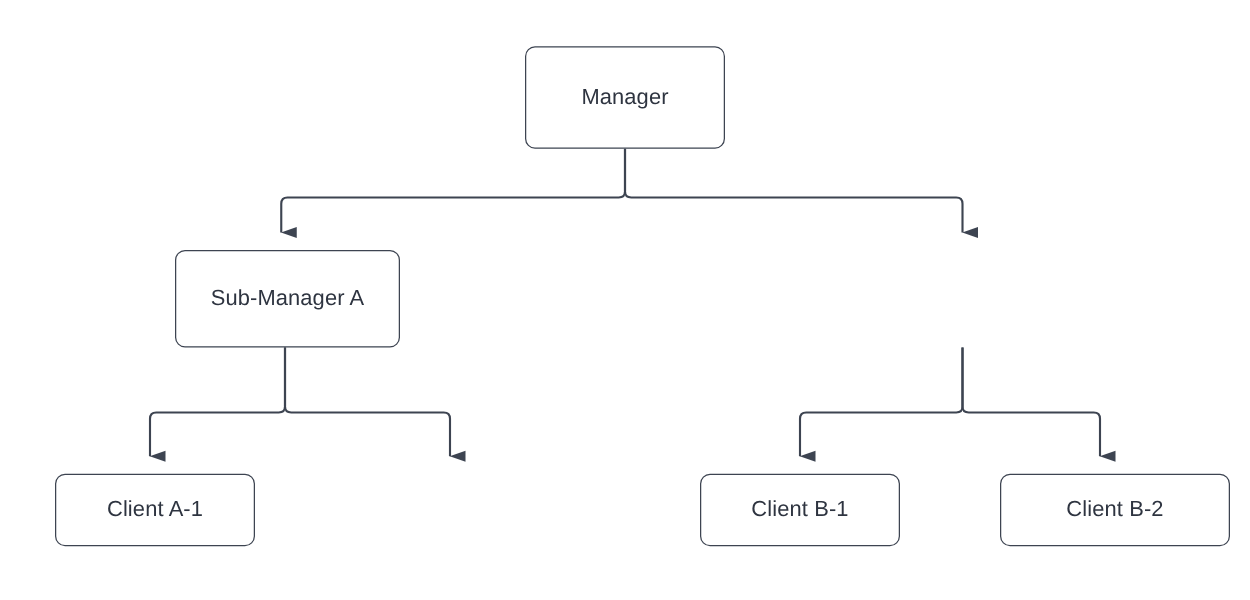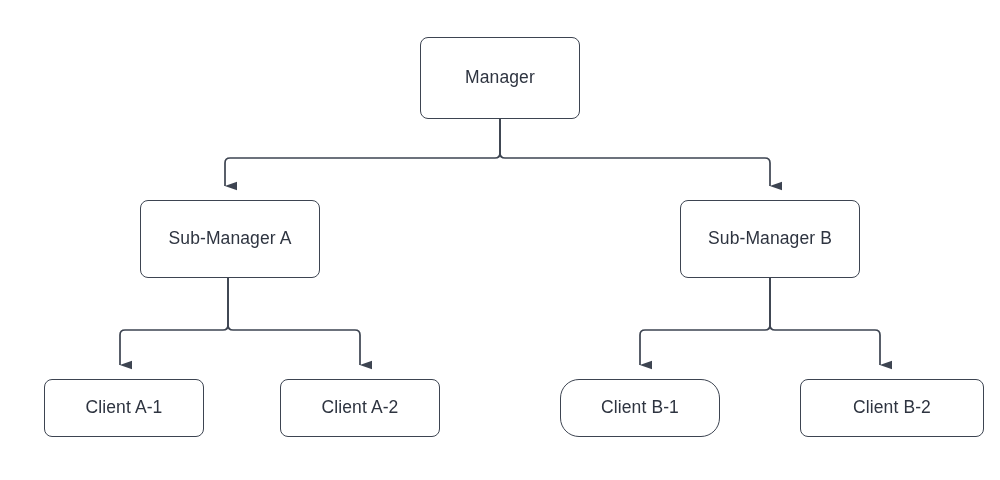--- a/index.html
+++ b/index.html
@@ -74,33 +74,27 @@
   </svg>
 
   <div class="node" style="left:420px; top:37px; width:160px; height:82px;">
     <span class="node-label">Manager</span>
   </div>
 
   <div class="node" style="left:140px; top:200px; width:180px; height:78px;">
     <span class="node-label">Sub-Manager A</span>
   </div>
 
-  <div class="node" style="left:680px; top:200px; width:180px; height:78px;">
-    <span class="node-label">Sub-Manager B</span>
-  </div>
 
   <div class="node" style="left:44px; top:379px; width:160px; height:58px;">
     <span class="node-label">Client A-1</span>
   </div>
 
-  <div class="node" style="left:280px; top:379px; width:160px; height:58px;">
-    <span class="node-label">Client A-2</span>
-  </div>
 
-  <div class="node" style="left:560px; top:379px; width:160px; height:58px;border-radius:19px;">
+  <div class="node" style="left:560px; top:379px; width:160px; height:58px;">
     <span class="node-label">Client B-1</span>
   </div>
 
   <div class="node" style="left:800px; top:379px; width:184px; height:58px;">
     <span class="node-label">Client B-2</span>
   </div>
 
 </div>
 
 </body></html>

